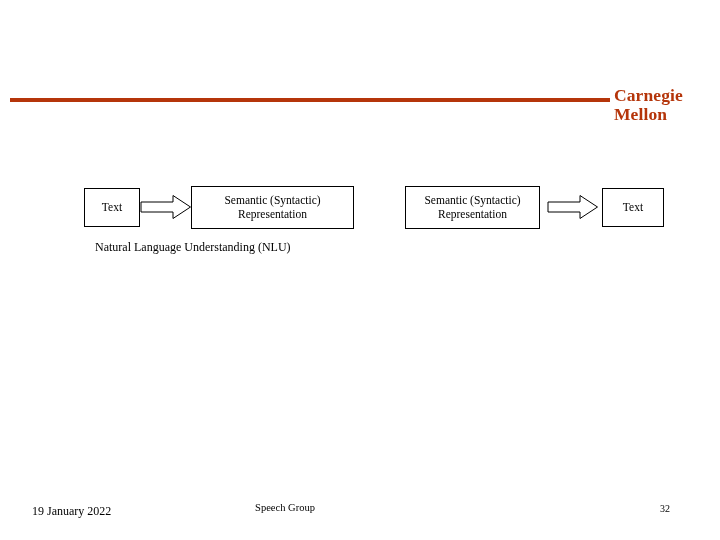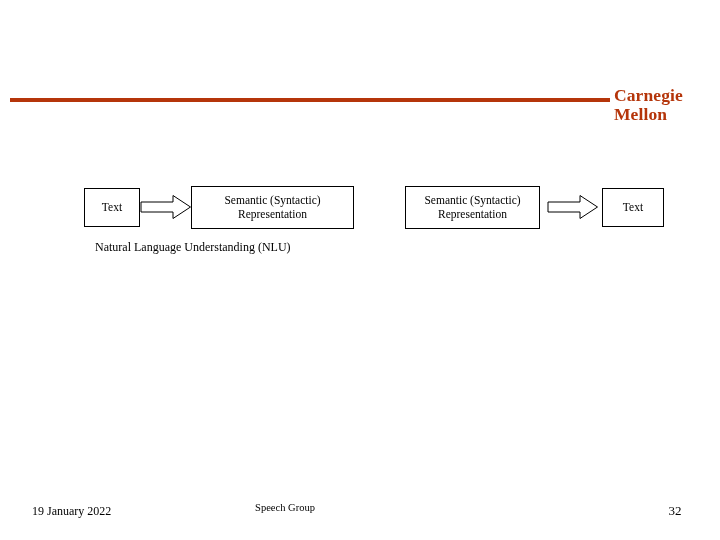--- a/index.html
+++ b/index.html
@@ -97,23 +97,23 @@
     text-align: center;
     font-family: "Liberation Serif", serif;
     font-size: 10.5px;
     color: #000000;
   }
   .footer-page {
     position: absolute;
     left: 660px;
     top: 503px;
     width: 30px;
-    text-align: center;
+    text-align: left;
     font-family: "Liberation Serif", serif;
-    font-size: 13px;
+    font-size: 10px;
     color: #000000;
   }
 </style>
 </head>
 <body>
 
 <div class="header-rule"></div>
 <div class="brand">
   <span class="brand-line">Carnegie</span>
   <span class="brand-line">Mellon</span>

